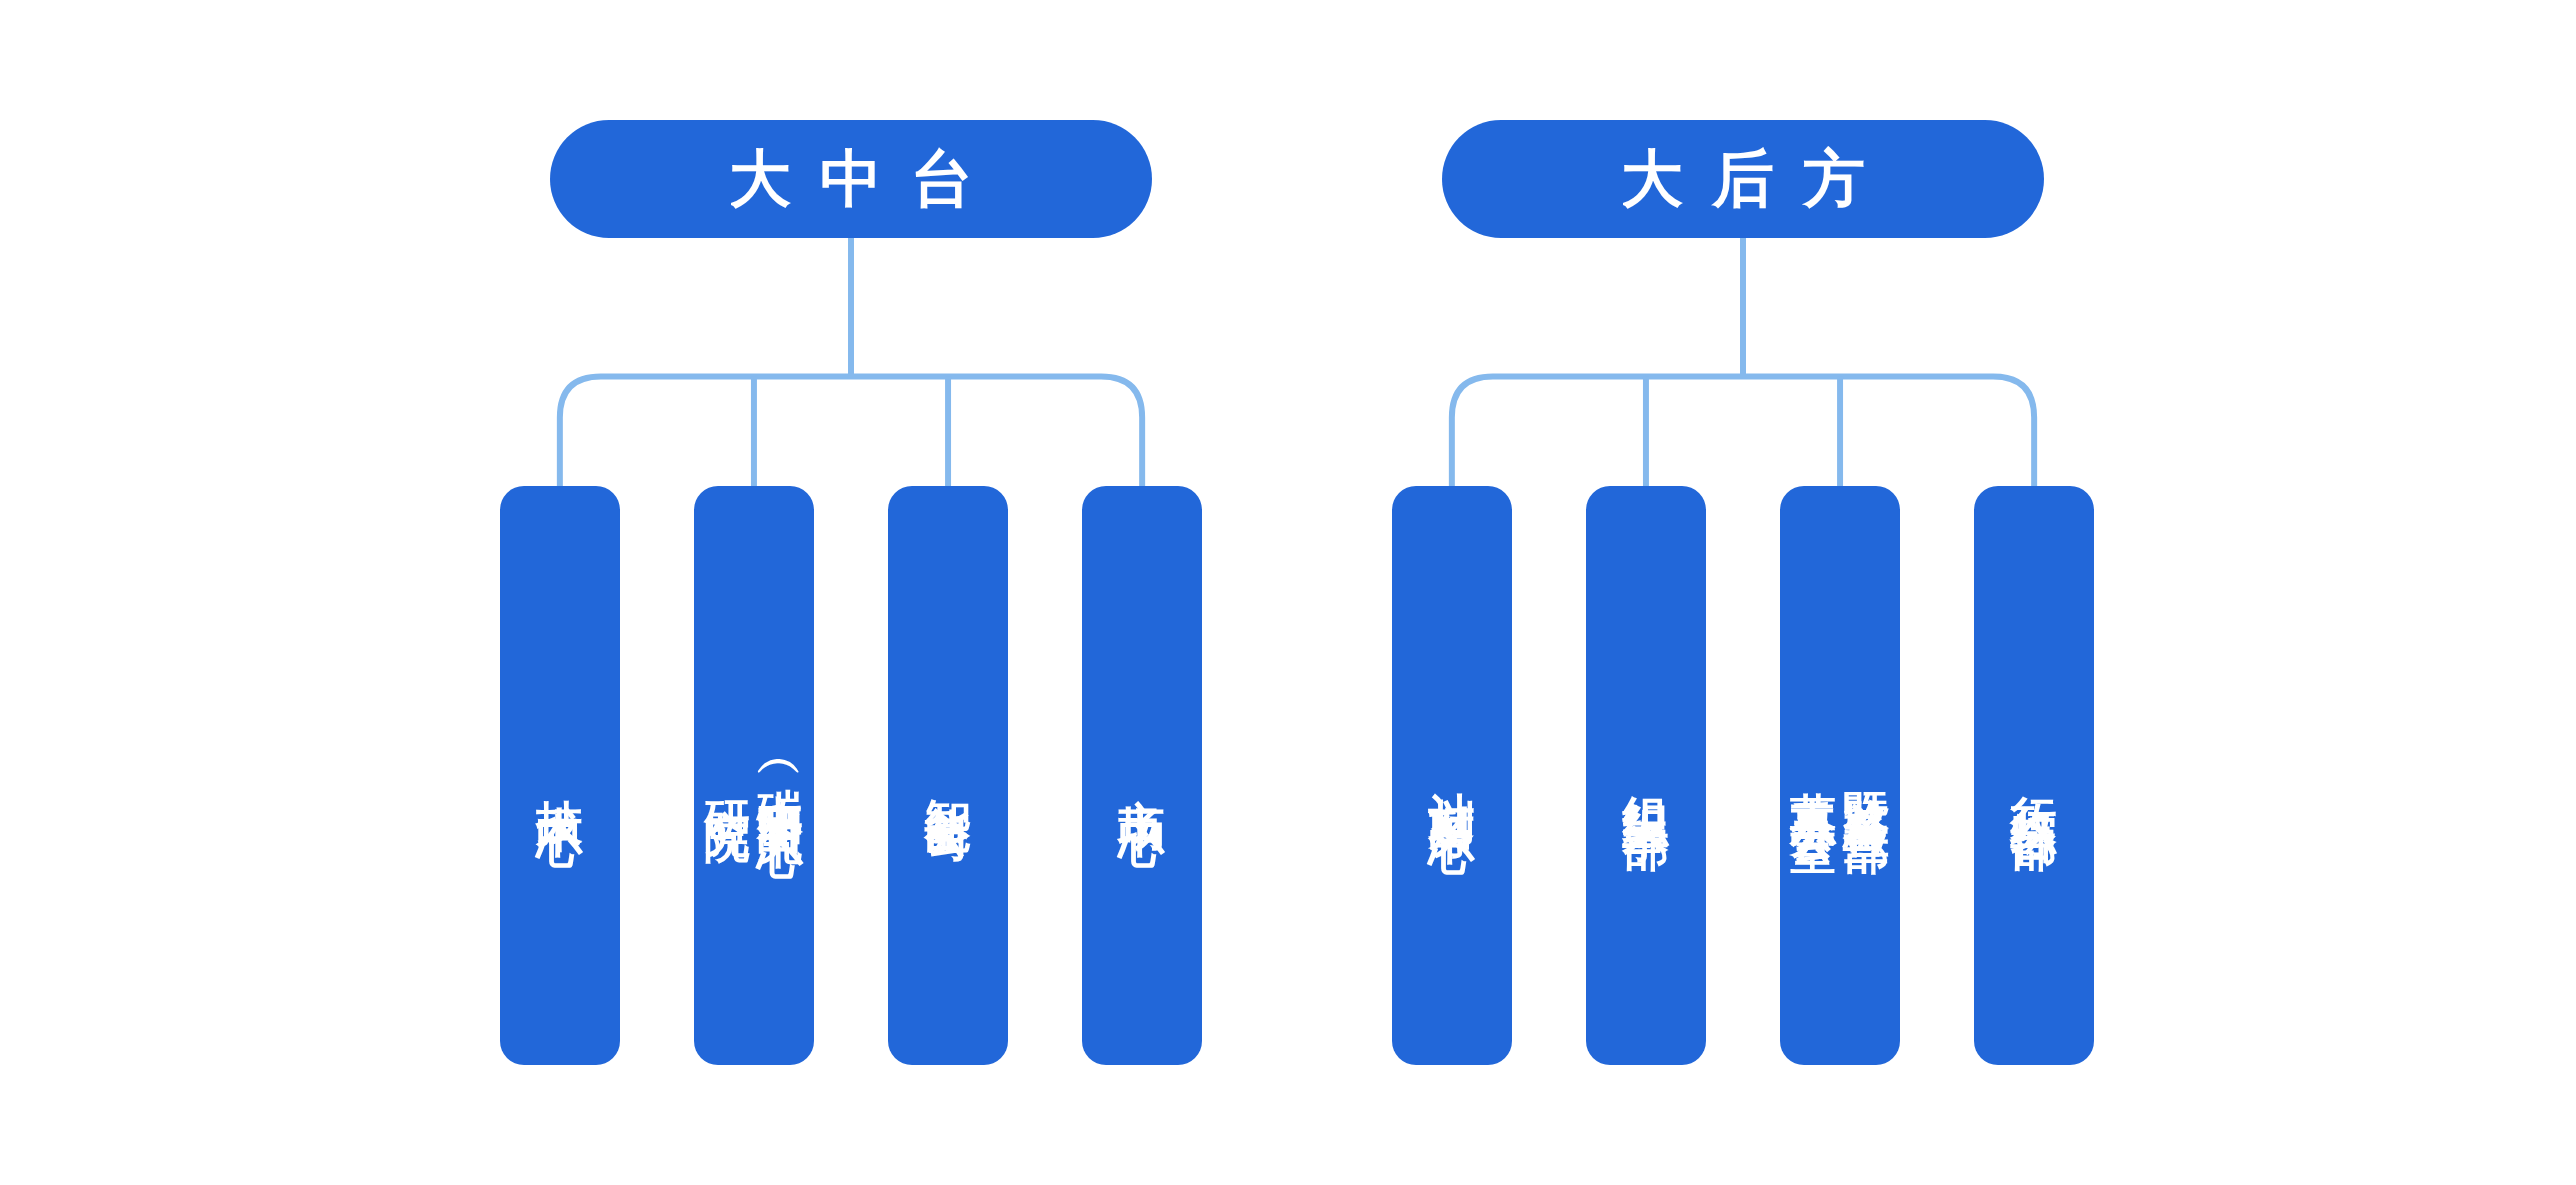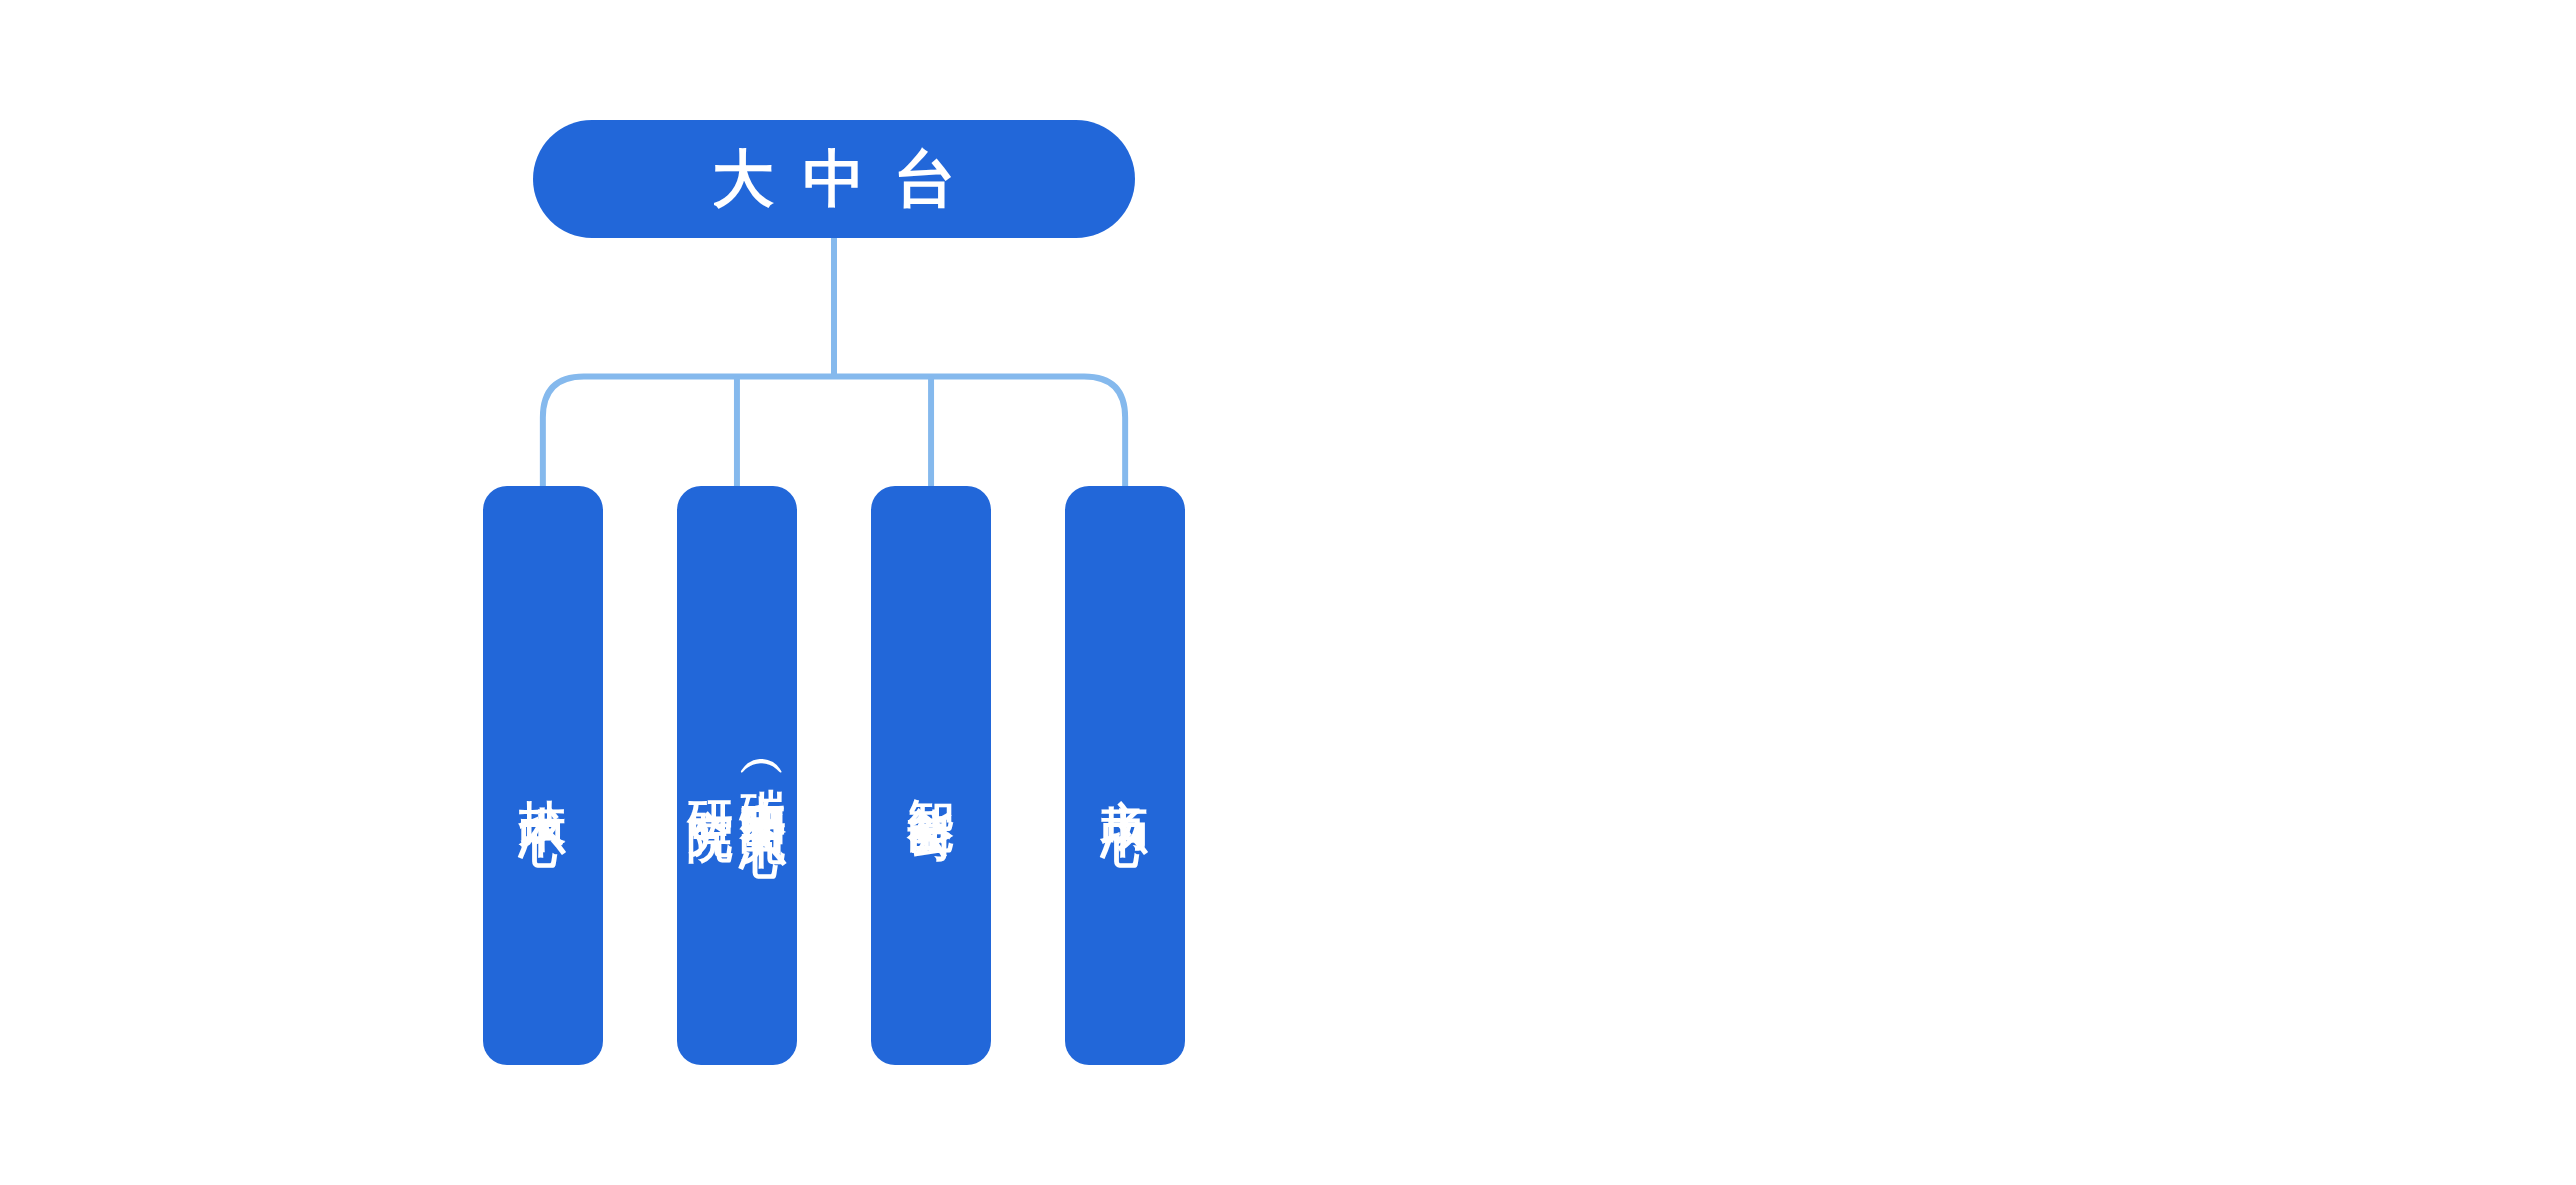--- a/index.html
+++ b/index.html
@@ -13,21 +13,21 @@
     height: 1186px;
     background: #ffffff;
     overflow: hidden;
     font-family: "Liberation Sans", "DejaVu Sans", sans-serif;
   }
   .group {
     position: absolute;
     top: 120px;
     width: 702px;
   }
-  .group-left  { left: 483px; }
+  .group-left  { left: 500px; }
   .group-right { left: 1392px; }
 
   .pill {
     width: 602px;
     height: 118px;
     margin: 0 auto;
     background: #2267d9;
     border-radius: 59px;
     display: flex;
     align-items: center;
@@ -107,15 +107,41 @@
       </div>
       <div class="dept-node">
         <div class="dept-label">智能公司</div>
       </div>
       <div class="dept-node">
         <div class="dept-label">市场中心</div>
       </div>
     </div>
   </div>
 
+  <div class="group group-right">
+    <div class="pill">大后方</div>
+
+    <svg class="connector" viewBox="0 0 821 290" aria-hidden="true">
+      <path d="M410.5 0 V162"></path>
+      <path d="M70 290 V210 Q70 162 118 162 H703 Q751 162 751 210 V290"></path>
+      <path d="M297 162 V290"></path>
+      <path d="M524 162 V290"></path>
+    </svg>
+
+    <div class="children">
+      <div class="dept-node">
+        <div class="dept-label">计划财务中心</div>
+      </div>
+      <div class="dept-node">
+        <div class="dept-label">组织人事部</div>
+      </div>
+      <div class="dept-node">
+        <div class="dept-label">董事会办公室
+暨监督检查部</div>
+      </div>
+      <div class="dept-node">
+        <div class="dept-label">行政综合部</div>
+      </div>
+    </div>
+  </div>
 
 </div>
 
 
 </body></html>

